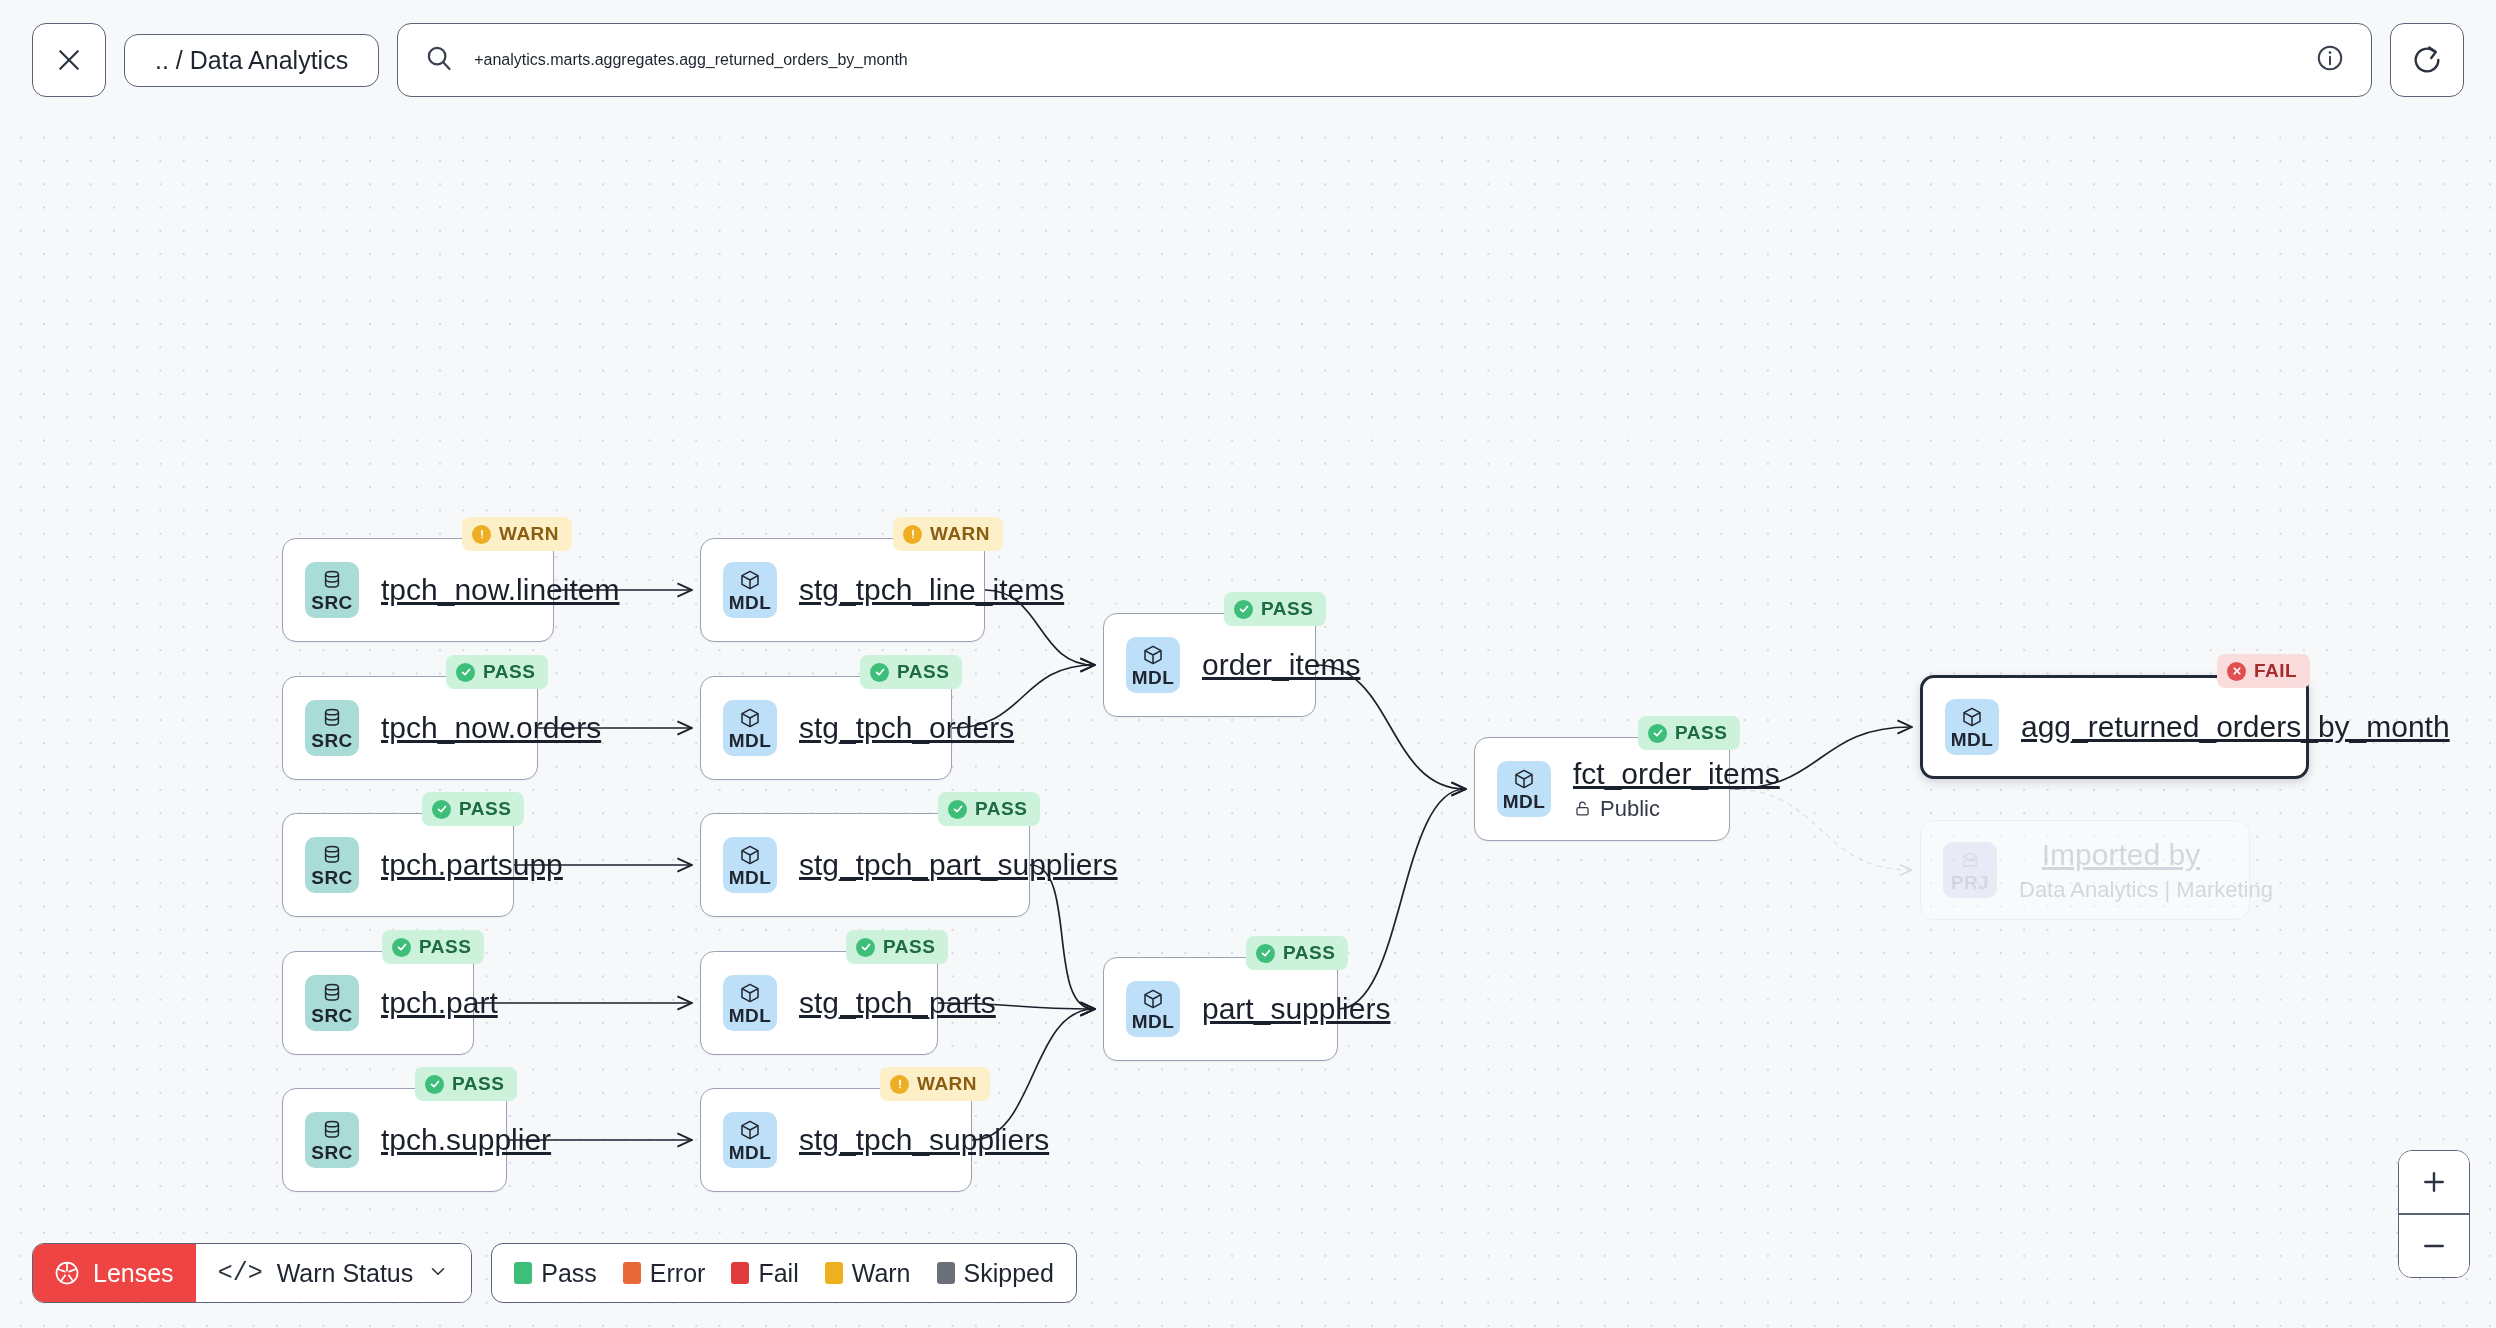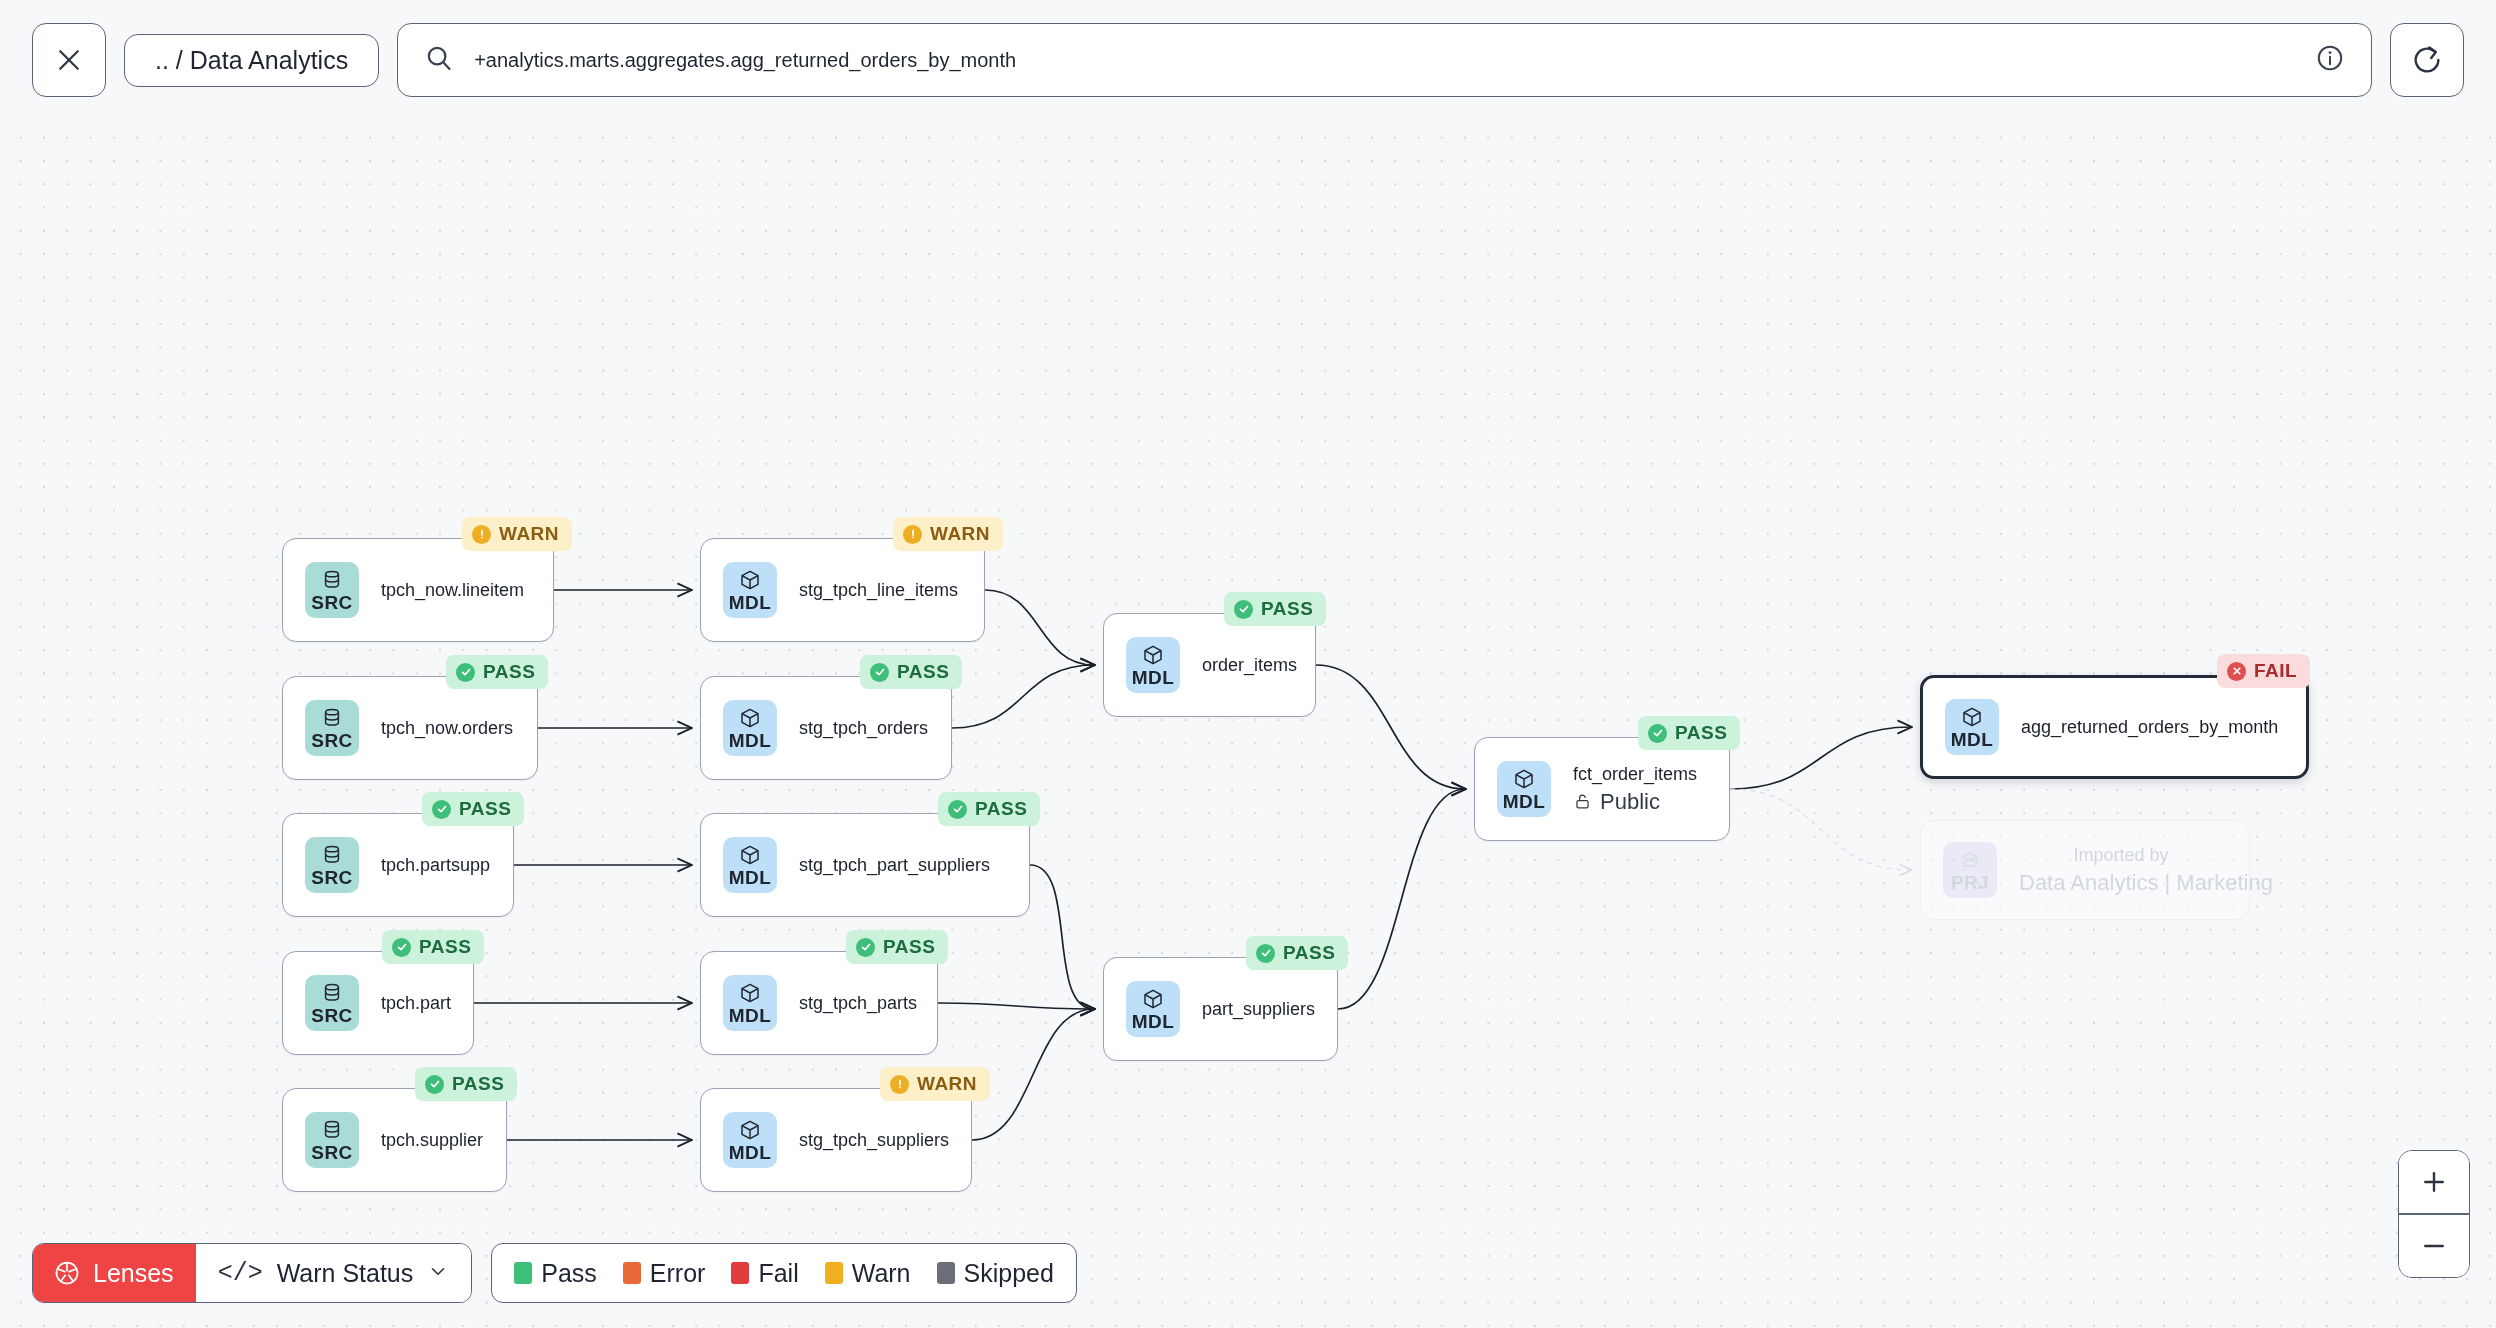--- a/index.html
+++ b/index.html
@@ -65,21 +65,21 @@
     background: #ffffff;
     display: flex;
     align-items: center;
     padding: 0 26px 0 26px;
     gap: 20px;
     cursor: text;
     min-width: 0;
   }
   .search-text {
     flex: 1 1 auto;
-    font-size: 20px;
+    font-size: 16px;
     color: #1e2430;
     white-space: nowrap;
     overflow: hidden;
     text-overflow: ellipsis;
   }
   .info-icon { flex: 0 0 auto; cursor: pointer; }
 
   
   .canvas {
     position: absolute;
@@ -141,24 +141,25 @@
     font-size: 19px;
     font-weight: 600;
     letter-spacing: .4px;
     color: #20262f;
     line-height: 1;
   }
   .node.ghost .nicon .ntype { color: #b9bdc9; }
 
   .nlabels { display: flex; flex-direction: column; gap: 5px; min-width: 0; }
   .nlabel {
-    font-size: 18px;
+    font-size: 30px;
     color: #1b212c;
     white-space: nowrap;
     line-height: 1.15;
+    text-decoration: underline;
   }
   .nsub {
     font-size: 22px;
     color: #333a47;
     display: flex;
     align-items: center;
     gap: 8px;
     white-space: nowrap;
     line-height: 1.15;
   }

